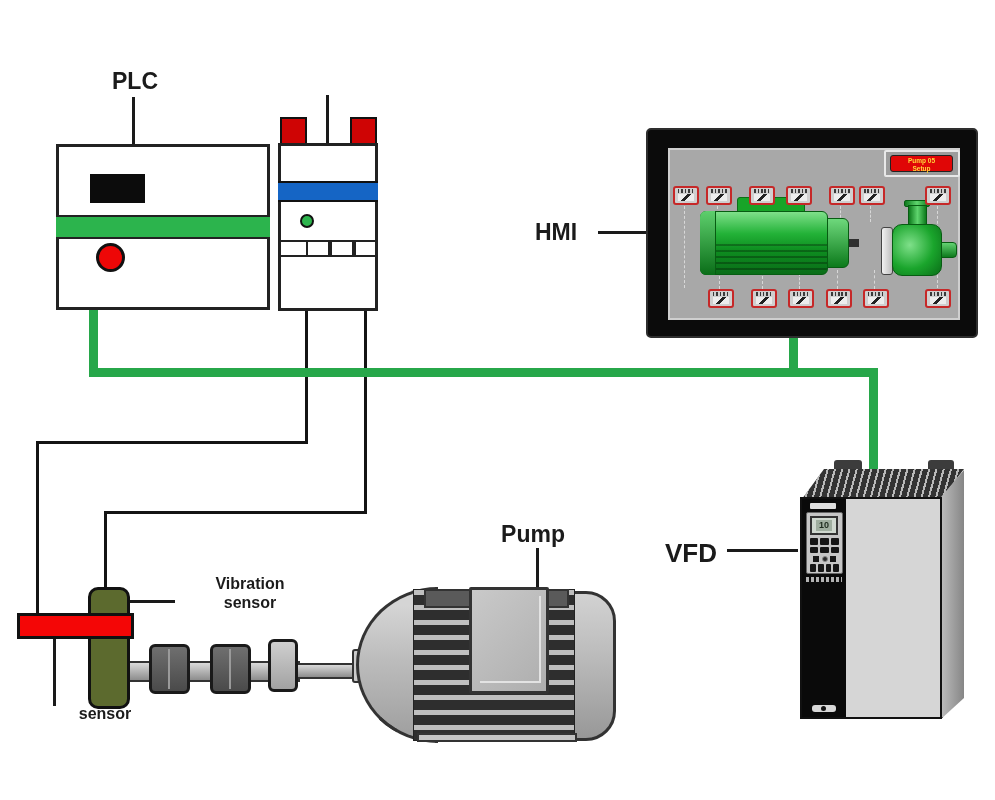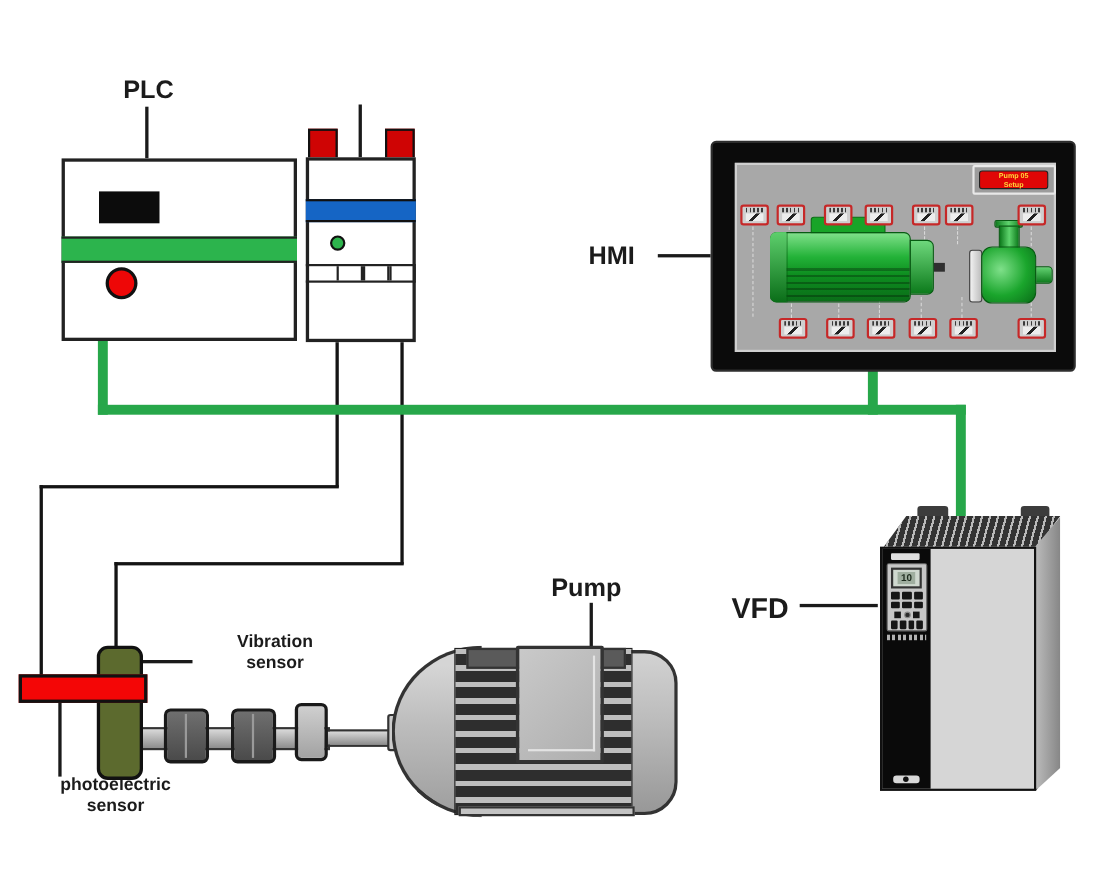--- a/index.html
+++ b/index.html
@@ -124,21 +124,20 @@
   <div class="lbl lbl-24" style="left:488px;top:521px;width:90px;">Pump</div>
   <div class="ptr" style="left:536px;top:548px;width:3px;height:40px;"></div>
 
   <div class="lbl lbl-22" style="left:192px;top:575px;width:116px;">
     <div>Vibration</div>
     <div>sensor</div>
   </div>
   <div class="ptr" style="left:129px;top:600px;width:46px;height:3px;"></div>
 
   <div class="lbl lbl-22" style="left:12px;top:705px;width:186px;">
-    <div>photoelectric</div>
     <div>sensor</div>
   </div>
   <div class="ptr" style="left:53px;top:639px;width:3px;height:67px;"></div>
 
   <div class="plc-box">
     <div class="plc-display"></div>
     <div class="plc-band"></div>
     <div class="plc-led"></div>
   </div>
 

